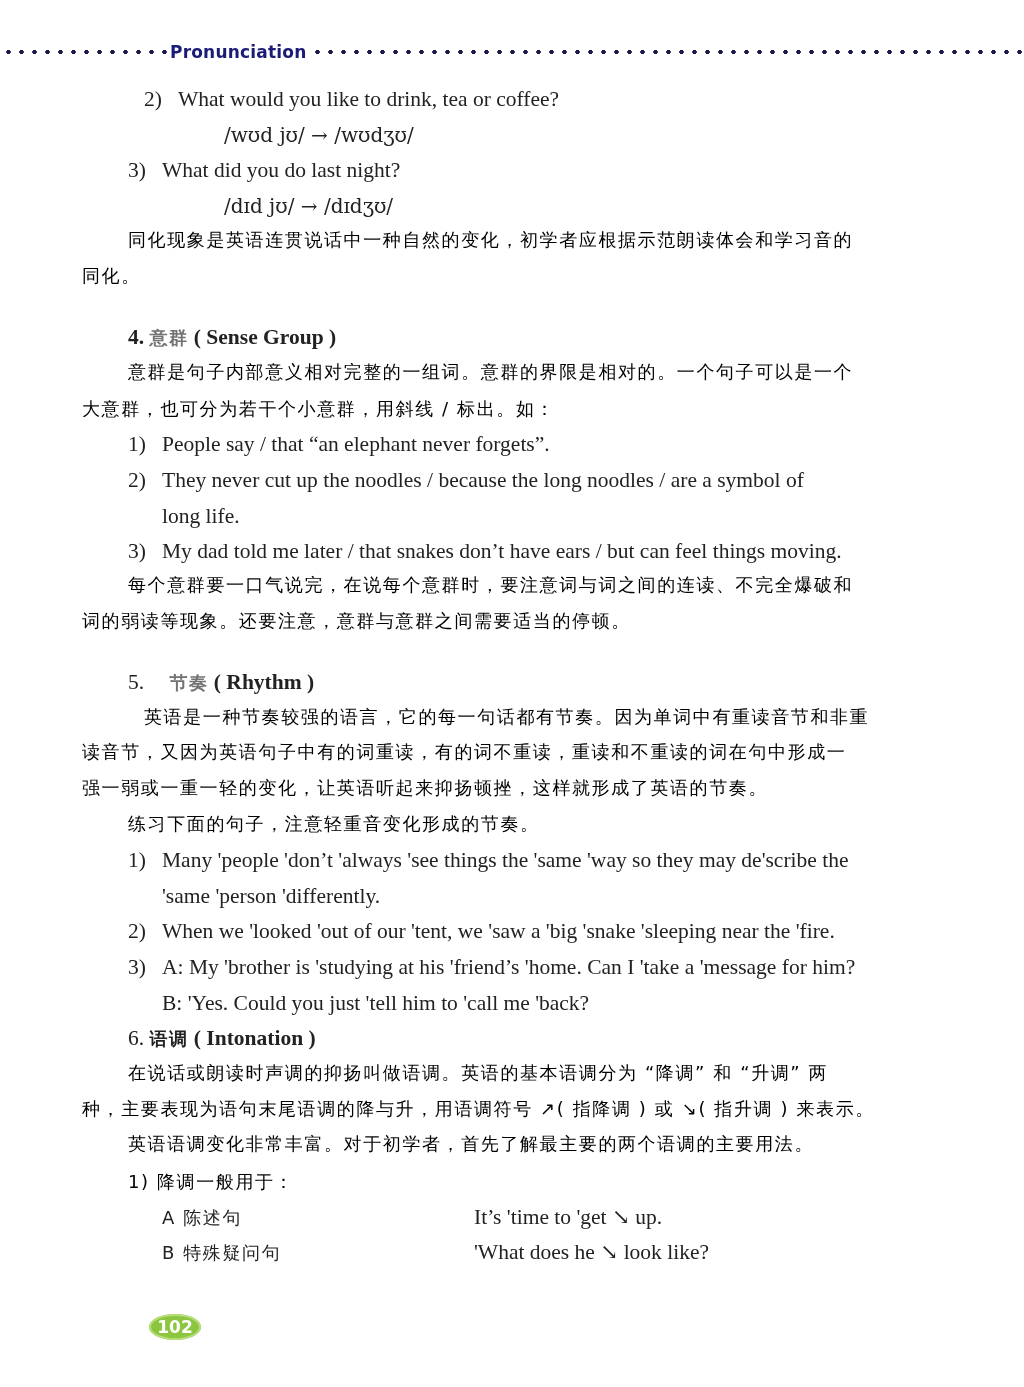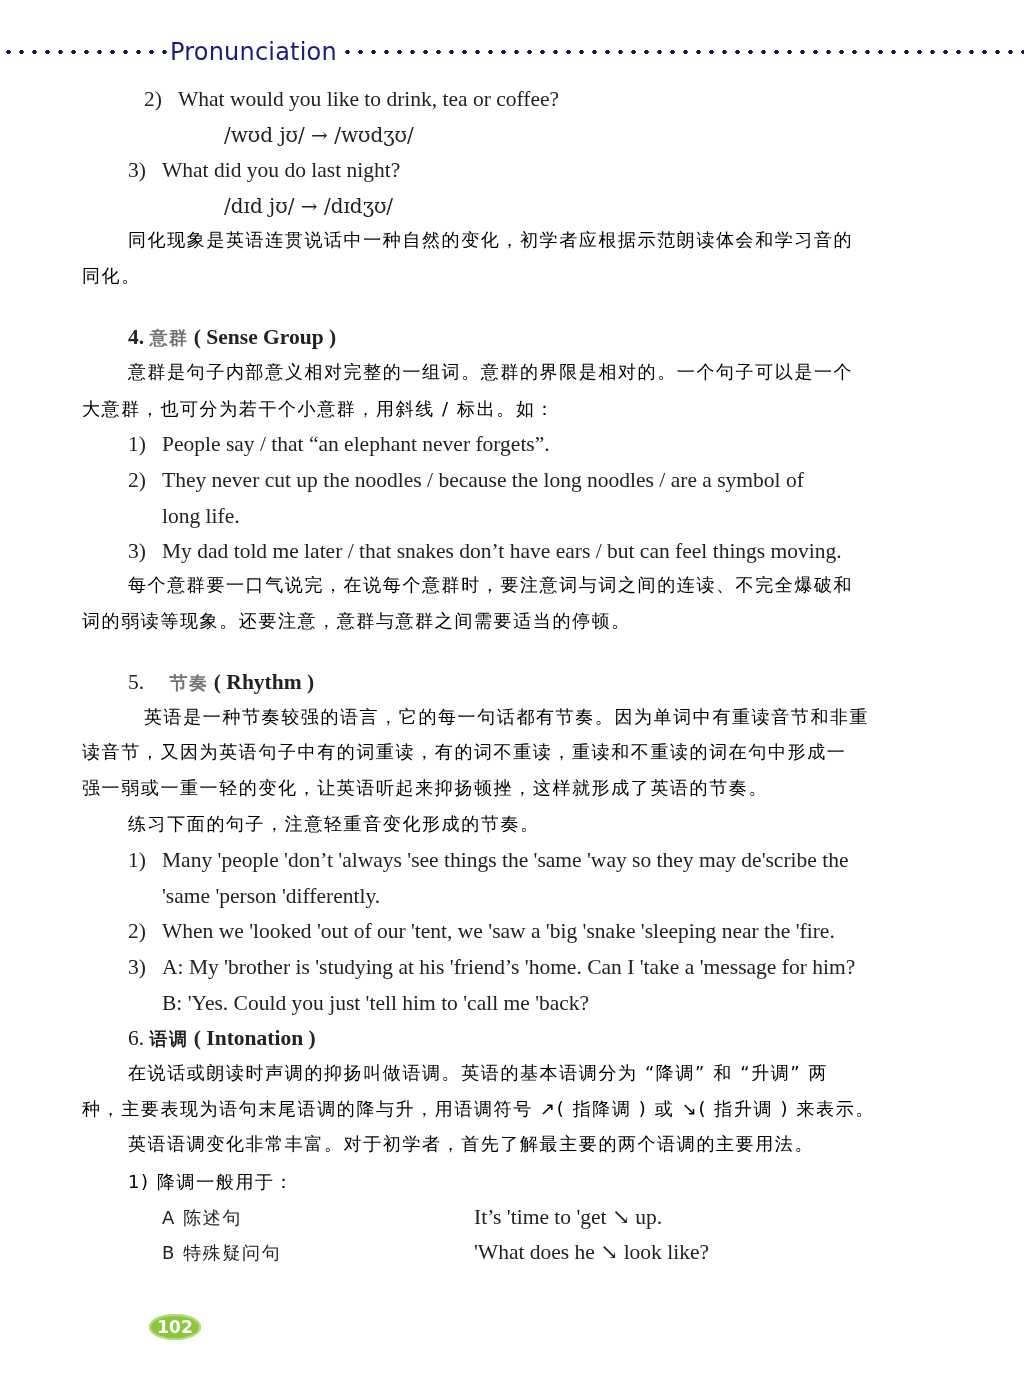--- a/index.html
+++ b/index.html
@@ -16,21 +16,21 @@
       height: 6px;
       background-image: radial-gradient(circle, #1a1a4a 2px, transparent 2.4px);
       background-size: 13px 6px;
       background-repeat: repeat-x;
       background-position: 0 0;
     }
     .dots-left { width: 166px; margin-left: 2px; }
     .dots-right { flex: 1; margin-left: 2px; }
     .header-title {
       font-family: "DejaVu Sans", "Liberation Sans", sans-serif;
-      font-weight: normal; font-size: 24px; color: #1c1c78;
+      font-weight: bold; font-size: 17px; color: #1c1c78;
       letter-spacing: 0.2px; padding: 0 2px;
     }
     .line {
       position: absolute; left: 0; white-space: nowrap;
       font-size: 21px; line-height: 26px;
     }
     .en { font-family: "Liberation Serif", "DejaVu Serif", serif; font-size: 21.5px; }
     .zh { font-family: "DejaVu Sans", sans-serif; font-size: 18px; color: #000000; letter-spacing: 1.6px; }
     .heading { font-weight: bold; }
     .num { display: inline-block; width: 34px; }

